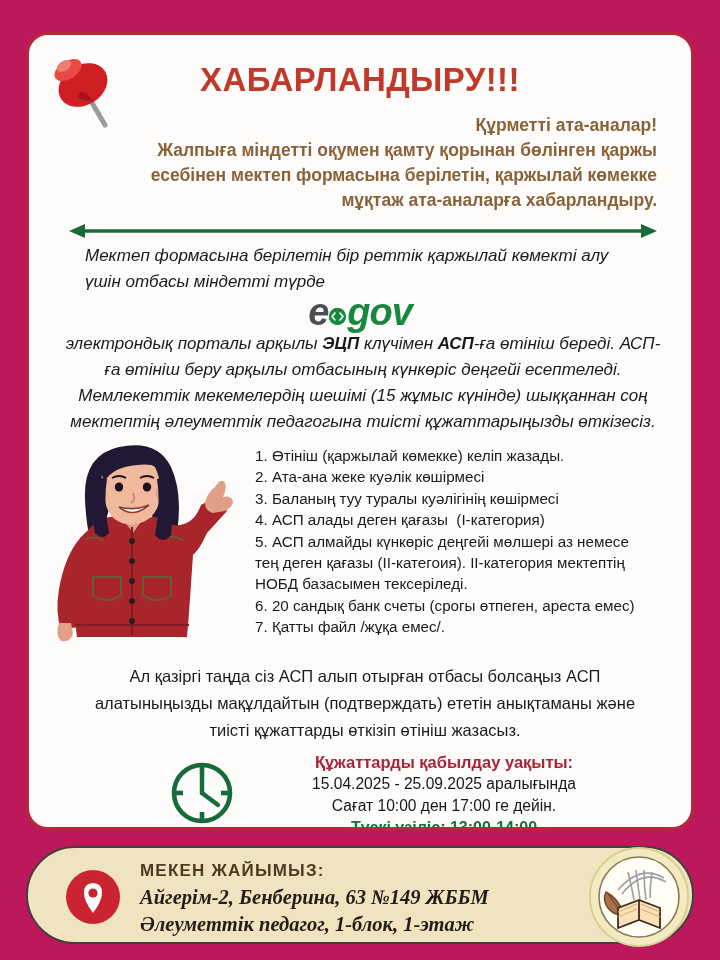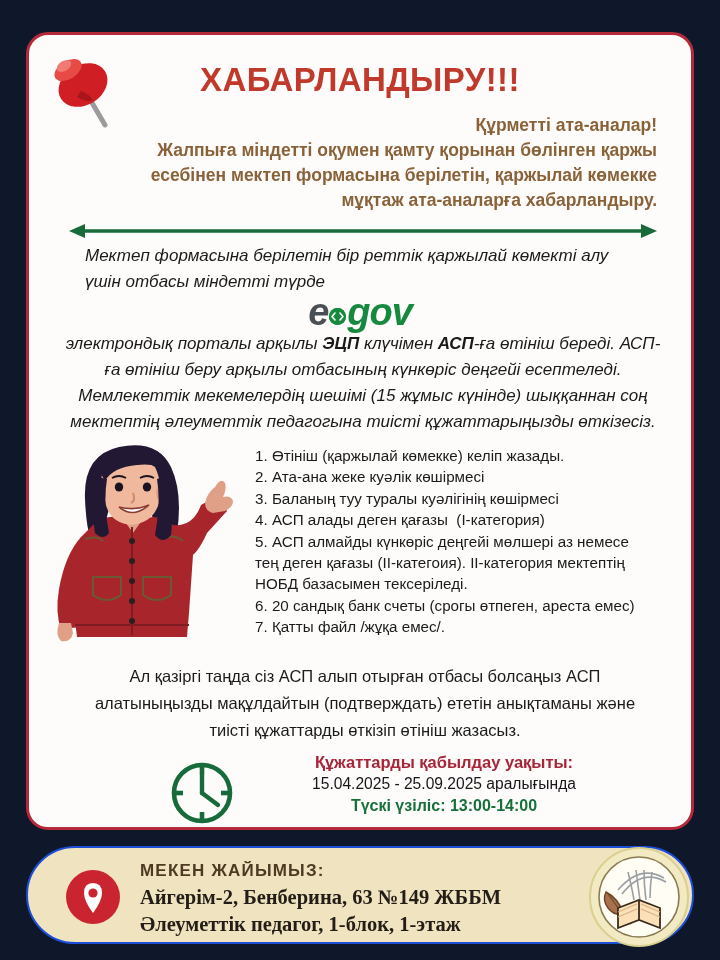--- a/index.html
+++ b/index.html
@@ -12,21 +12,21 @@
     height: 960px;
     overflow: hidden;
     font-family: "Liberation Sans", sans-serif;
     -webkit-font-smoothing: antialiased;
   }
 
   .poster {
     position: relative;
     width: 720px;
     height: 960px;
-    background: #0f172a;
+    background: #be185d;
   }
 
   
   .card {
     position: absolute;
     left: 26px;
     top: 32px;
     width: 668px;
     height: 798px;
     box-sizing: border-box;
@@ -205,21 +205,21 @@
 
   
   .addressbar {
     position: absolute;
     left: 26px;
     top: 846px;
     width: 668px;
     height: 98px;
     box-sizing: border-box;
     background: #f0e3bf;
-    border: 2px solid #1d4ed8;
+    border: 2px solid #404040;
     border-radius: 49px;
   }
   .pin-badge {
     position: absolute;
     left: 38px;
     top: 22px;
     width: 54px;
     height: 54px;
   }
   .addr-text {
@@ -232,20 +232,21 @@
     font-size: 17px;
     font-weight: bold;
     letter-spacing: 1.2px;
     color: #4e3a22;
     line-height: 26px;
   }
   .addr-line {
     font-family: "Liberation Serif", serif;
     font-size: 20.5px;
     font-weight: bold;
+    font-style: italic;
     color: #231d17;
     line-height: 27px;
     white-space: nowrap;
   }
   .emblem {
     position: absolute;
     right: 2px;
     top: -2px;
     width: 102px;
     height: 102px;
@@ -377,20 +378,21 @@
         <line x1="8" y1="36" x2="17" y2="36" stroke="#176b3a" stroke-width="4.6"></line>
         <line x1="55" y1="36" x2="64" y2="36" stroke="#176b3a" stroke-width="4.6"></line>
         <line x1="36" y1="36" x2="36" y2="17" stroke="#176b3a" stroke-width="4.4" stroke-linecap="round"></line>
         <line x1="36" y1="36" x2="52" y2="48" stroke="#176b3a" stroke-width="4.4" stroke-linecap="round"></line>
       </svg>
     </span>
 
     <div class="schedule">
       <div class="sched-title">Құжаттарды қабылдау уақыты:</div>
       <div class="sched-line">15.04.2025  -  25.09.2025 аралығында</div>
+      <div class="sched-line">Сағат 10:00 ден 17:00 ге дейін.</div>
       <div class="sched-break">Түскі үзіліс: 13:00-14:00</div>
     </div>
 
   </div>
 
   <div class="addressbar">
 
     <span class="pin-badge">
       <svg viewBox="0 0 54 54" width="54" height="54">
         <circle cx="27" cy="27" r="27" fill="#c9242f"></circle>

